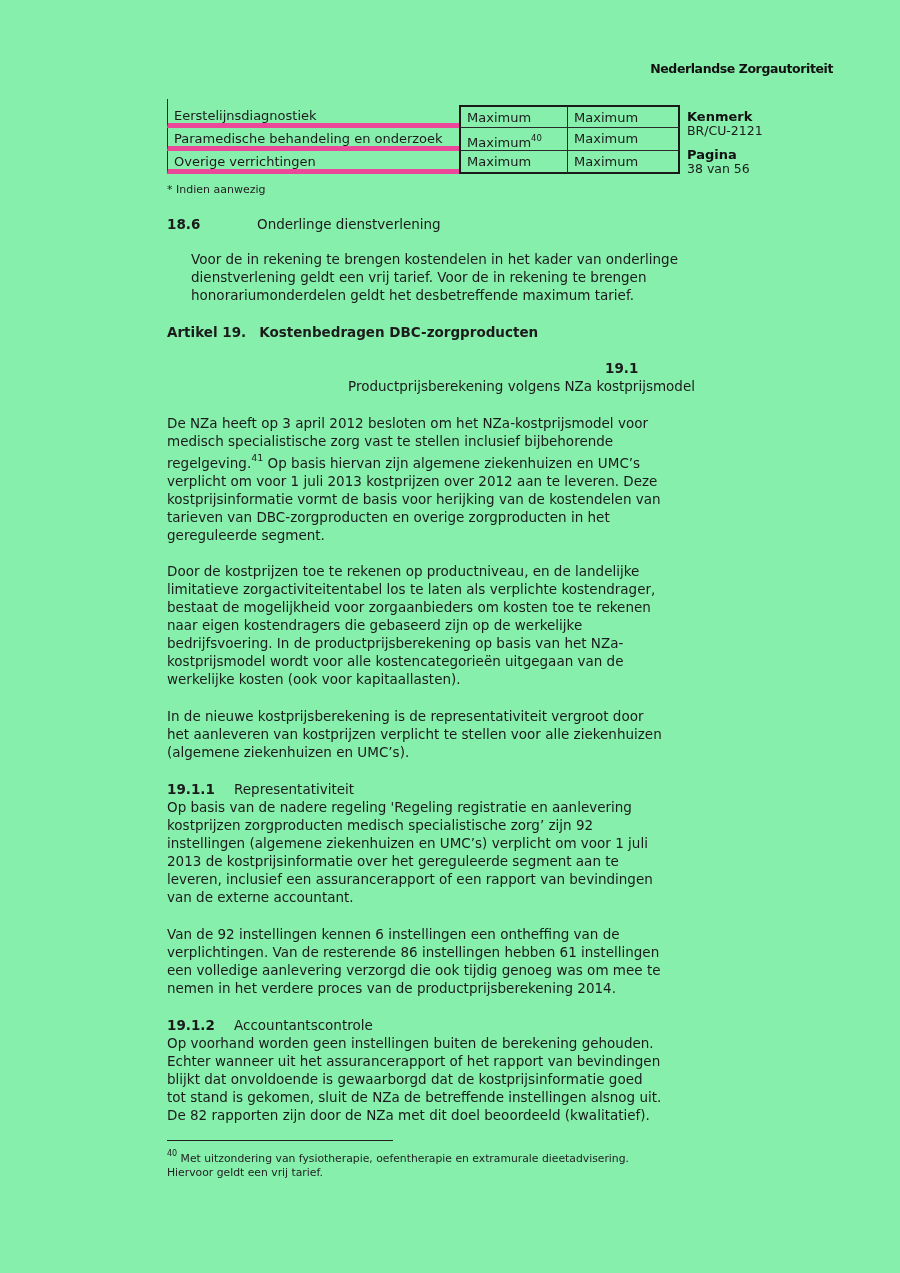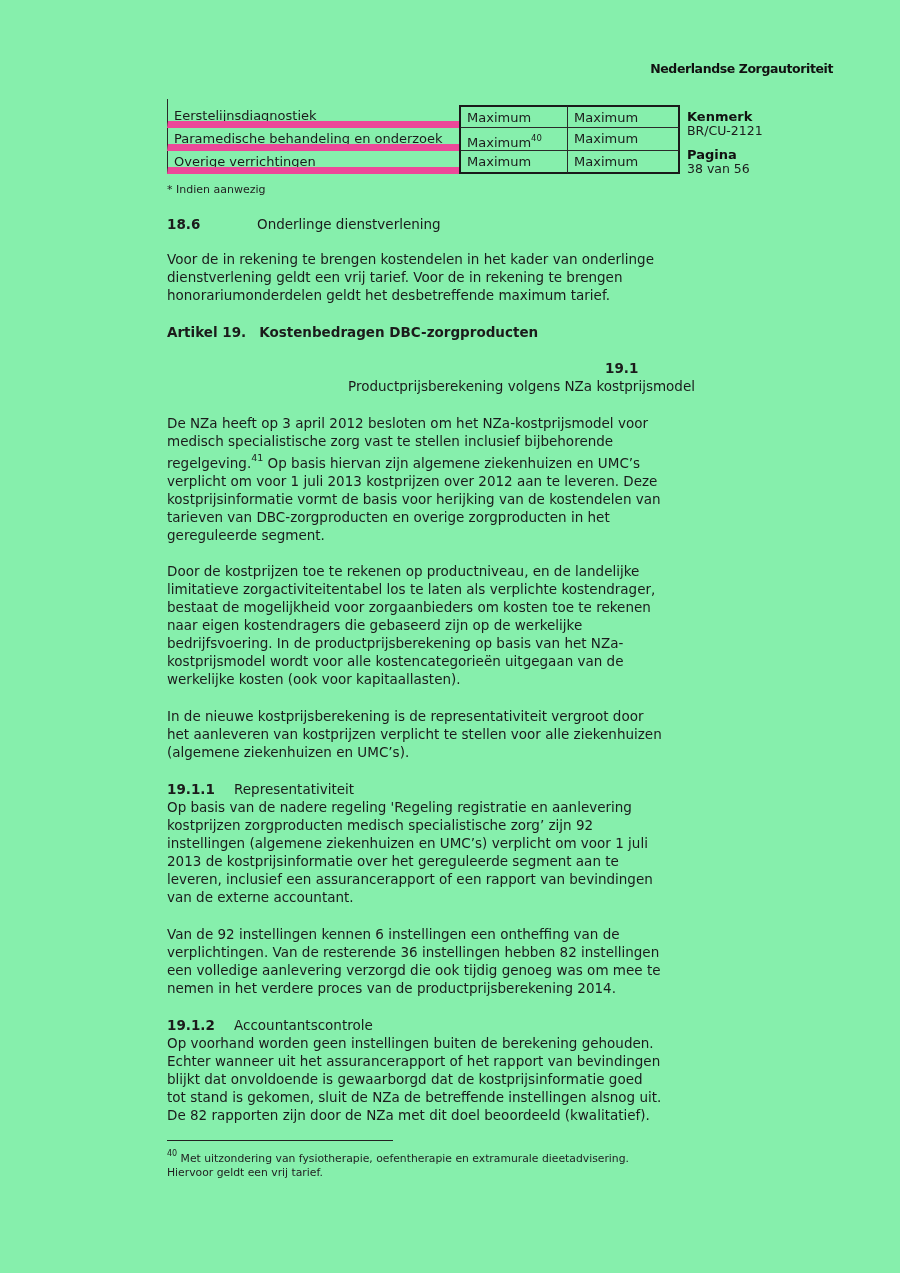--- a/index.html
+++ b/index.html
@@ -26,41 +26,41 @@
   
   .content{position:absolute;left:167px;top:105px;width:528px;}
 
   
   .tbl-stub{position:absolute;left:167px;top:99px;width:1px;height:6px;background:#2a2a2a;}
   .doc-table{display:grid;grid-template-columns:292px 108px 113px;font-size:13px;}
   .doc-table .cell{
     height:23px;line-height:22px;padding-left:6px;
     white-space:nowrap;overflow:hidden;box-sizing:border-box;
   }
-  .c-label{border-left:1px solid #2a2a2a;border-bottom:7px solid #ec4899;}
+  .c-label{border-left:1px solid #2a2a2a;border-bottom:5px solid #ec4899;}
   .c-m1{border-left:2px solid #1a1a1a;border-bottom:1px solid #2a2a2a;}
   .c-m2{border-left:1px solid #2a2a2a;border-right:2px solid #1a1a1a;border-bottom:1px solid #2a2a2a;}
   .r1.c-m1,.r1.c-m2{border-top:2px solid #1a1a1a;}
   .r3.c-m1,.r3.c-m2{border-bottom:2px solid #1a1a1a;}
   .cell sup{font-size:8.5px;position:relative;top:-1px;}
 
   .star-note{margin-top:9px;font-size:11px;line-height:13px;color:#222;}
 
   
   .h-row{display:flex;margin:0;font-size:13.5px;line-height:18px;align-items:flex-end;}
   .h-num{font-weight:bold;flex:0 0 auto;}
   .h-num.w90{width:90px;}
   .h-num.w67{width:67px;}
   .h-title{font-weight:normal;}
   .h-title.bold{font-weight:bold;}
   .artikel .h-num{width:auto;margin-right:13px;}
 
   .para{font-size:13.5px;line-height:18px;white-space:pre;margin:0;}
   .para sup{font-size:9.5px;position:relative;top:-1px;white-space:pre;}
-  .mt17{margin-top:17px;} .mt18{margin-top:18px;flex-direction:column;} .mt19{margin-top:19px;}
+  .mt17{margin-top:17px;margin-left:24px;} .mt18{margin-top:18px;flex-direction:column;} .mt19{margin-top:19px;}
 
   
   .fn-block{margin-top:16px;border-top:1px solid #222;width:226px;}
   .fn-list{width:520px;padding-top:6px;}
   .fn{font-size:10.8px;line-height:15px;white-space:pre;color:#222;}
   .fn sup{font-size:8px;position:relative;top:-1px;}
 </style>
 </head>
 <body>
 
@@ -144,21 +144,21 @@
       </div>
       <p class="para">Op basis van de nadere regeling 'Regeling registratie en aanlevering
 kostprijzen zorgproducten medisch specialistische zorg’ zijn 92
 instellingen (algemene ziekenhuizen en UMC’s) verplicht om voor 1 juli
 2013 de kostprijsinformatie over het gereguleerde segment aan te
 leveren, inclusief een assurancerapport of een rapport van bevindingen
 van de externe accountant.</p>
     </div>
 
     <p class="para mt19">Van de 92 instellingen kennen 6 instellingen een ontheffing van de
-verplichtingen. Van de resterende 36 instellingen hebben 82 instellingen
+verplichtingen. Van de resterende 86 instellingen hebben 61 instellingen
 een volledige aanlevering verzorgd die ook tijdig genoeg was om mee te
 nemen in het verdere proces van de productprijsberekening 2014.</p>
 
     <div class="mt19">
       <div class="h-row">
         <span class="h-num w67">19.1.2</span>
         <span class="h-title">Accountantscontrole</span>
       </div>
       <p class="para">Op voorhand worden geen instellingen buiten de berekening gehouden.
 Echter wanneer uit het assurancerapport of het rapport van bevindingen

